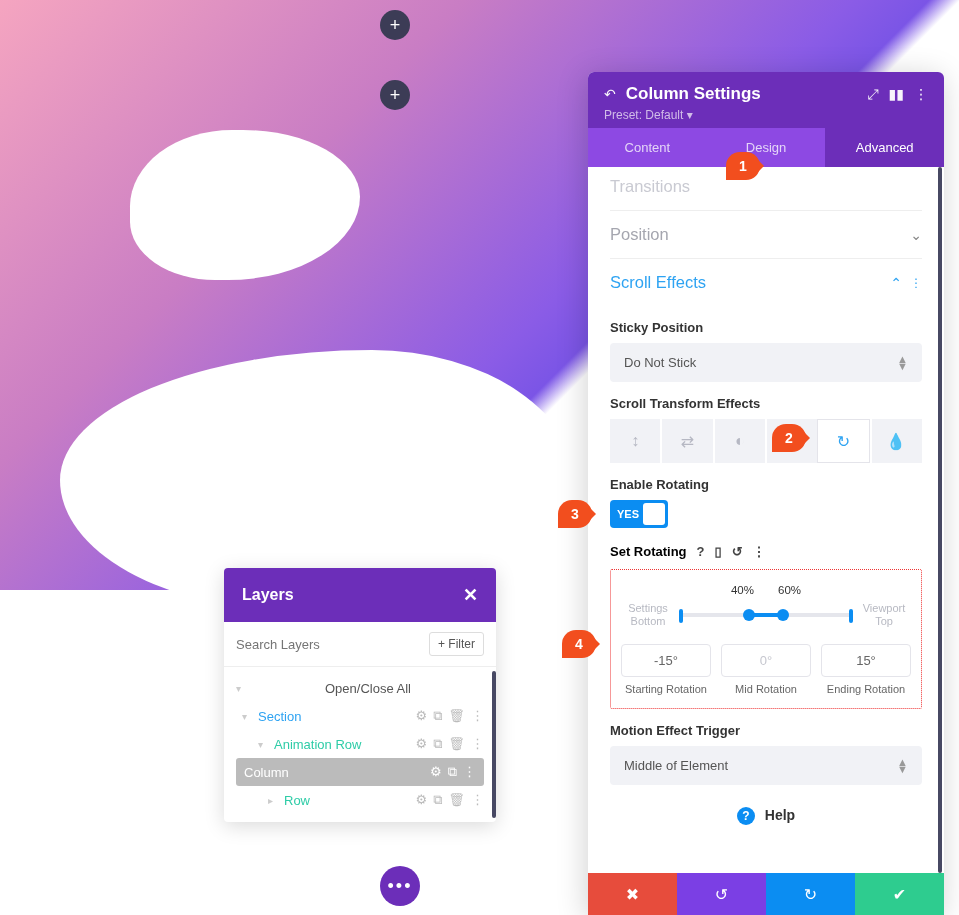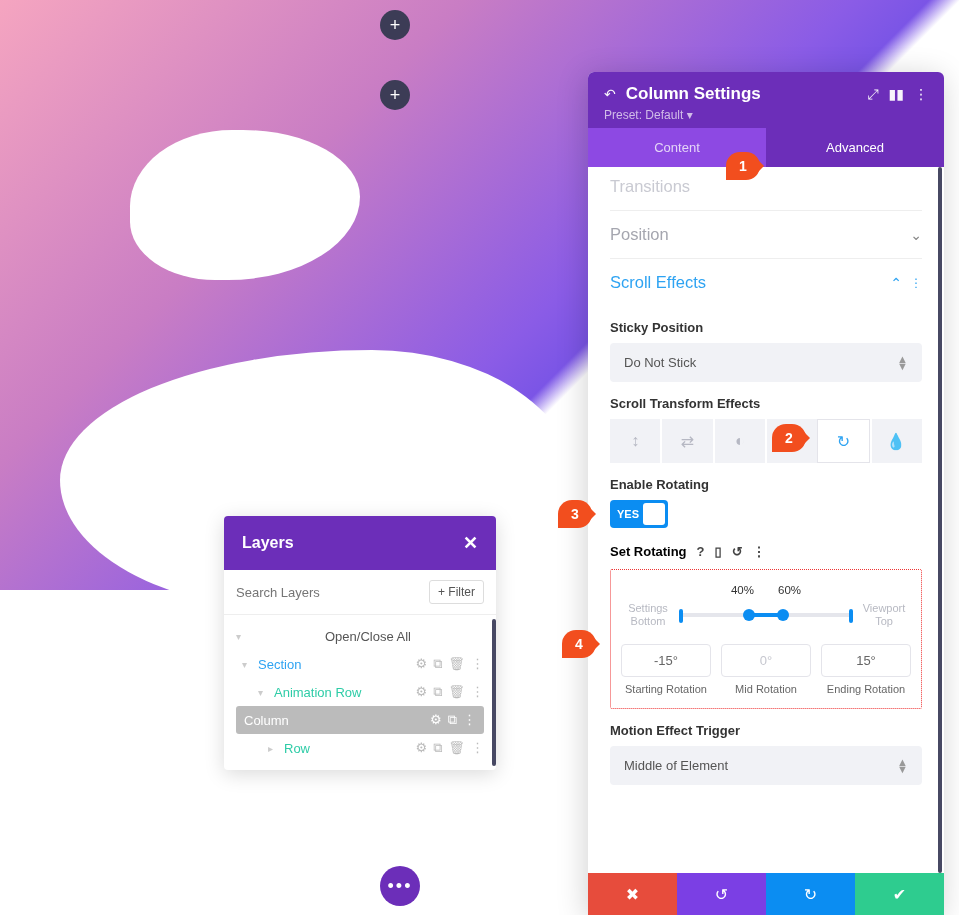--- a/index.html
+++ b/index.html
@@ -16,21 +16,21 @@
 
 
 .add-btn {
   position: absolute; width: 30px; height: 30px; border-radius: 50%;
   background: #3c3c56; display: flex; align-items: center; justify-content: center;
   color: #fff;  font-size: 18px; cursor: pointer; z-index: 5;
 }
 
 
 .layers-panel {
-  position: absolute; left: 224px; top: 516px; width: 272px;
+  position: absolute; left: 224px; top: 568px; width: 272px;
   background: #fff; border-radius: 4px; box-shadow: 0 4px 20px rgba(0,0,0,0.15);
   z-index: 10;
 }
 .layers-header {
   background: #6c2eb9; color: #fff; padding: 16px 18px;
   display: flex; justify-content: space-between; align-items: center;
   border-top-left-radius: 4px; border-top-right-radius: 4px;
   font-size: 16px; font-weight: 600;
 }
 .layers-header .close { cursor: pointer; font-size: 18px; }
@@ -271,20 +271,21 @@
       <span class="hicon">▮▮</span>
       <span class="hicon">⋮</span>
     </div>
     <div class="sp-preset">
       <span>Preset: Default</span>
       <span>▾</span>
     </div>
   </div>
   <div class="sp-tabs">
     <div class="sp-tab">Content</div>
+    <div class="sp-tab">Design</div>
     <div class="sp-tab active">Advanced</div>
   </div>
 
   <div class="sp-body">
     <div class="sp-section-head" style="padding-top:0; color:#c9cad2;">
       <span class="name">Transitions</span>
     </div>
     <div class="sp-section-head">
       <span class="name">Position</span>
       <span class="chev">⌄</span>
@@ -358,20 +359,24 @@
         </div>
       </div>
     </div>
 
     <div class="field-label">Motion Effect Trigger</div>
     <div class="select-box">
       <span>Middle of Element</span>
       <span class="updown">▲<br>▼</span>
     </div>
 
+    <div class="help-row">
+      <span class="qmark">?</span>
+      <span>Help</span>
+    </div>
   </div>
 
   <div class="sp-footer">
     <div class="fbtn cancel">✖</div>
     <div class="fbtn undo">↺</div>
     <div class="fbtn redo">↻</div>
     <div class="fbtn ok">✔</div>
   </div>
 </div>
 

